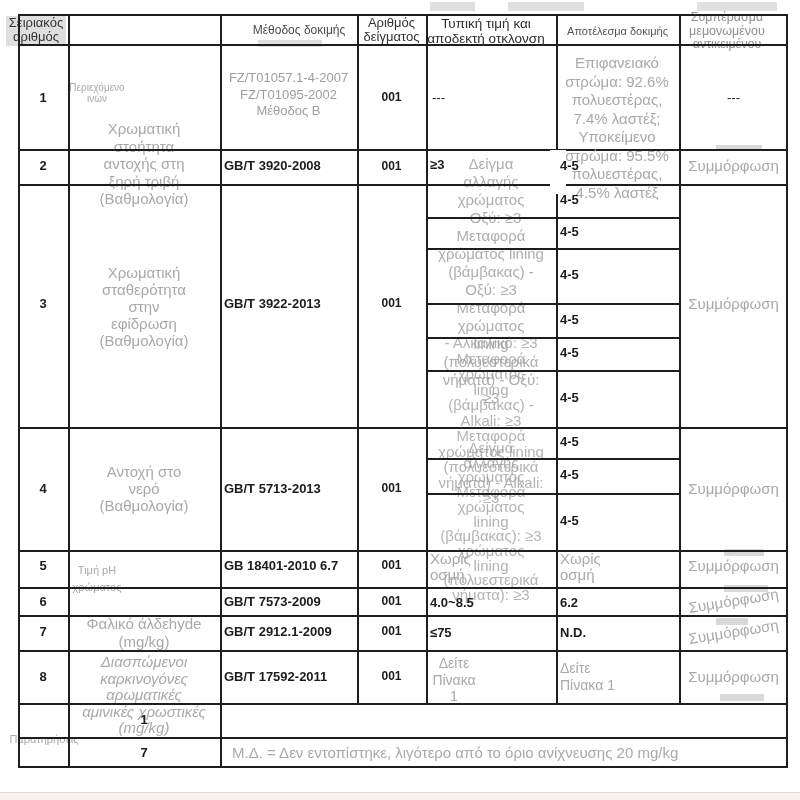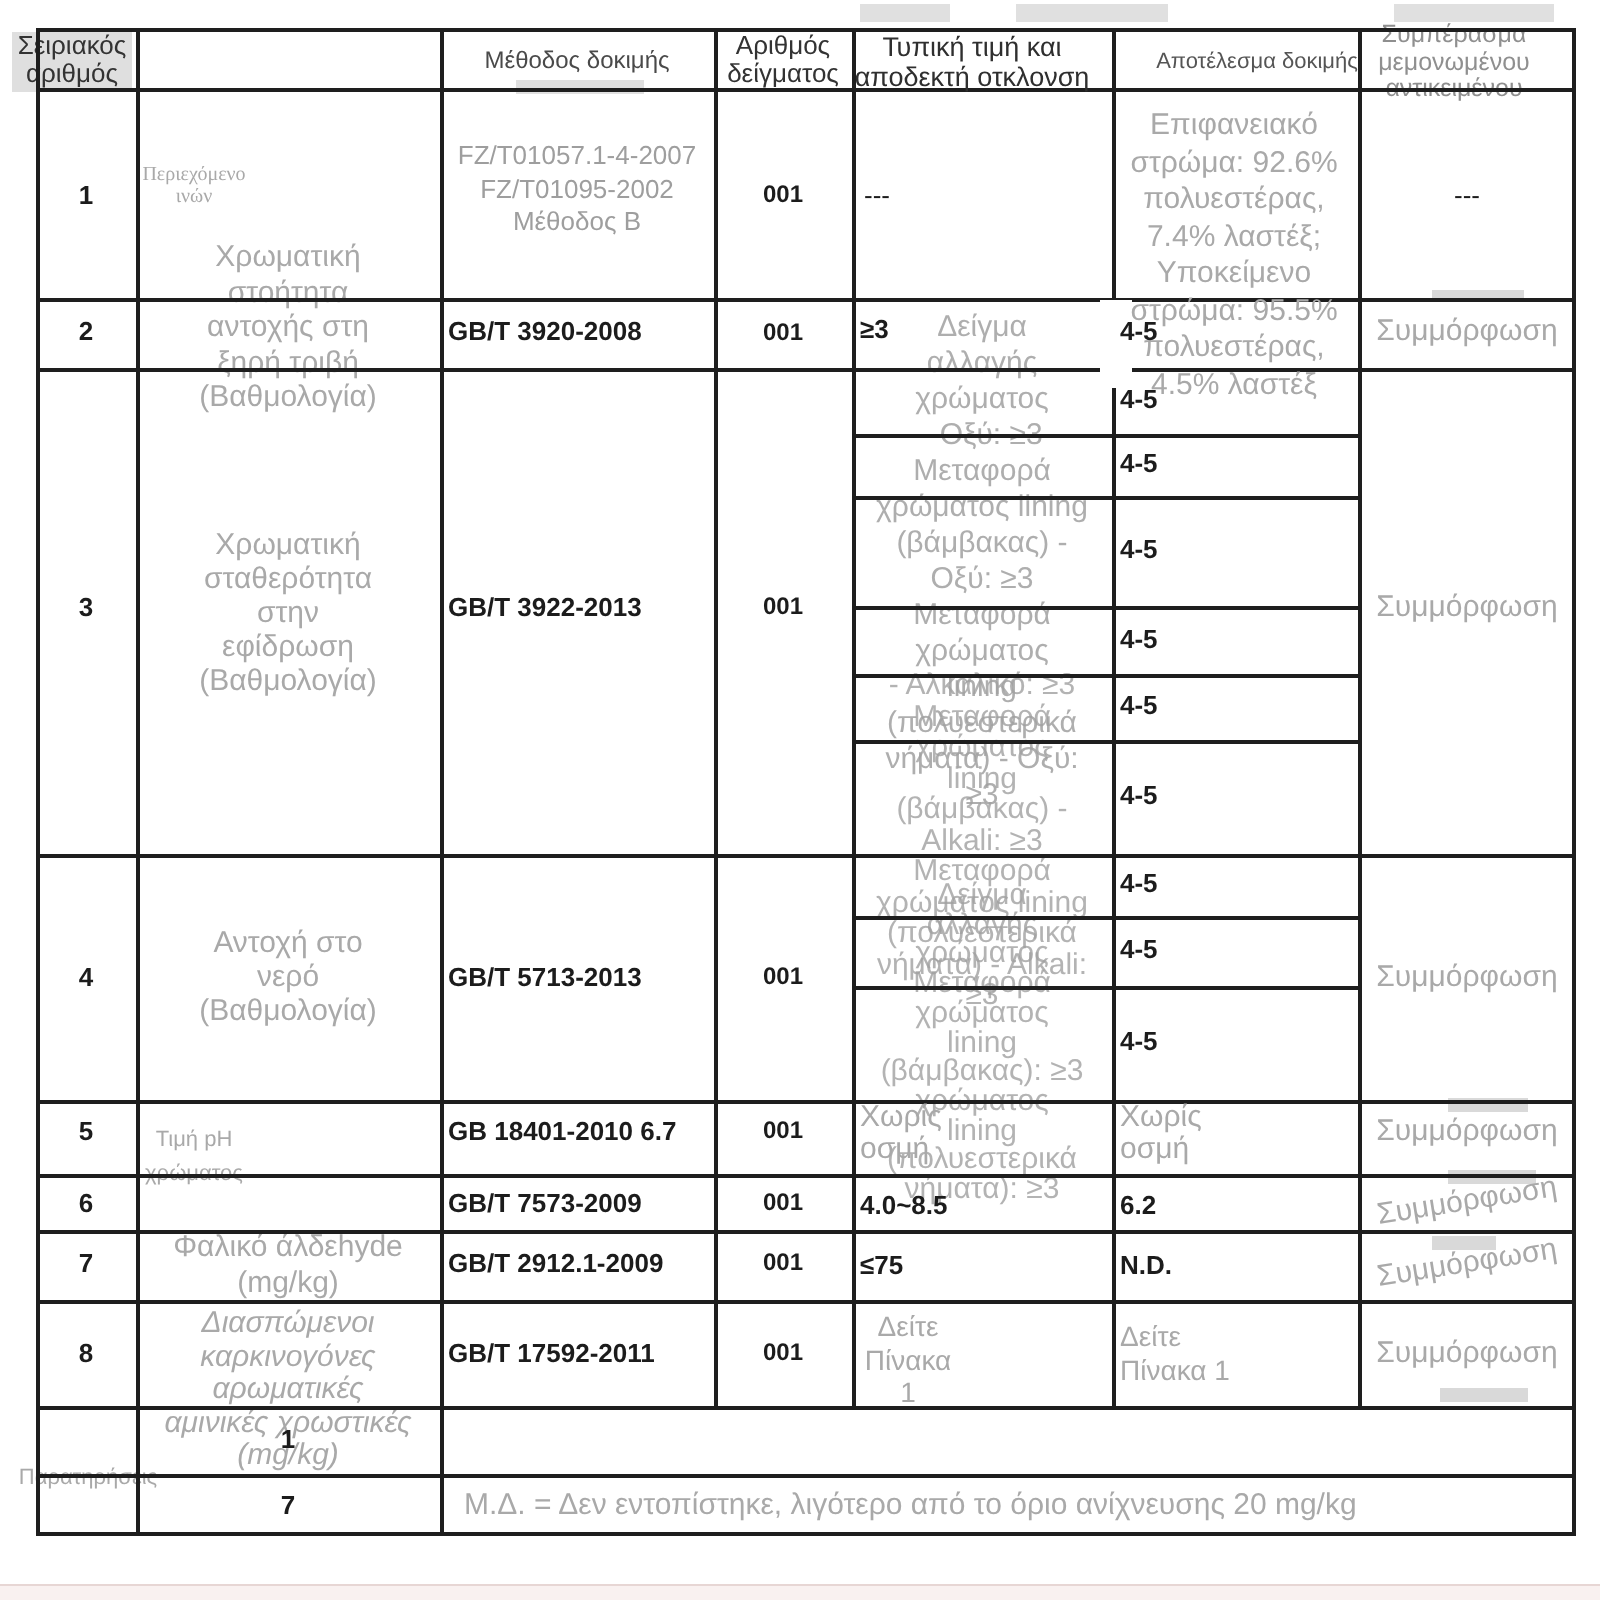--- a/index.html
+++ b/index.html
@@ -127,29 +127,29 @@
   <div class="line" style="left:68px;top:14px;width:2px;height:754px;"></div>
   <div class="line" style="left:220px;top:14px;width:2px;height:754px;"></div>
   <div class="line" style="left:357px;top:14px;width:2px;height:691px;"></div>
   <div class="line" style="left:426px;top:14px;width:2px;height:691px;"></div>
   <div class="line" style="left:556px;top:14px;width:2px;height:691px;"></div>
   <div class="line" style="left:679px;top:14px;width:2px;height:691px;"></div>
   <div class="line" style="left:786px;top:14px;width:2px;height:754px;"></div>
 
   <div class="wp" style="left:550px;top:150px;width:16px;height:44px;"></div>
 
-  <div class="t ctr" style="left:220px;top:23px;width:137px;font-size:12px;color:#4a4a4a;">Μέθοδος δοκιμής</div>
+  <div class="t ctr" style="left:220px;top:23px;width:158px;font-size:12px;color:#4a4a4a;">Μέθοδος δοκιμής</div>
   <div class="t ctr" style="left:357px;top:16px;width:69px;font-size:13px;line-height:14px;color:#333;">Αριθμός
 δείγματος</div>
   <div class="t ctr" style="left:426px;top:17px;width:120px;font-size:13.5px;line-height:14.5px;color:#2f2f2f;">Τυπική τιμή και
 αποδεκτή οτκλονση</div>
-  <div class="t ctr" style="left:556px;top:25px;width:123px;font-size:11px;color:#555;margin-left:11px;">Αποτέλεσμα δοκιμής</div>
+  <div class="t ctr" style="left:556px;top:25px;width:123px;font-size:11px;color:#555;">Αποτέλεσμα δοκιμής</div>
 
   <div class="t ctr blk" style="left:18px;top:90px;width:50px;font-size:13px;">1</div>
-  <div class="t ctr gray" style="left:68px;top:82px;width:58px;font-size:10px;line-height:11px;font-family:Liberation Serif, serif;">Περιεχόμενο
+  <div class="t ctr gray" style="left:68px;top:82px;width:58px;font-size:10px;line-height:11px;">Περιεχόμενο
 ινών</div>
   <div class="t ctr gray" style="left:222px;top:70px;width:133px;font-size:13px;line-height:16.5px;color:#9e9e9e;">FZ/T01057.1-4-2007
 FZ/T01095-2002
 Μέθοδος Β</div>
   <div class="t ctr blk" style="left:357px;top:90px;width:69px;font-size:12px;">001</div>
   <div class="t" style="left:432px;top:90px;font-size:13px;color:#1c1c1c;">---</div>
   <div class="t ctr gray" style="left:552px;top:54px;width:130px;font-size:15px;line-height:18.5px;">Επιφανειακό
 στρώμα: 92.6%
 πολυεστέρας,
 7.4% λαστέξ;

